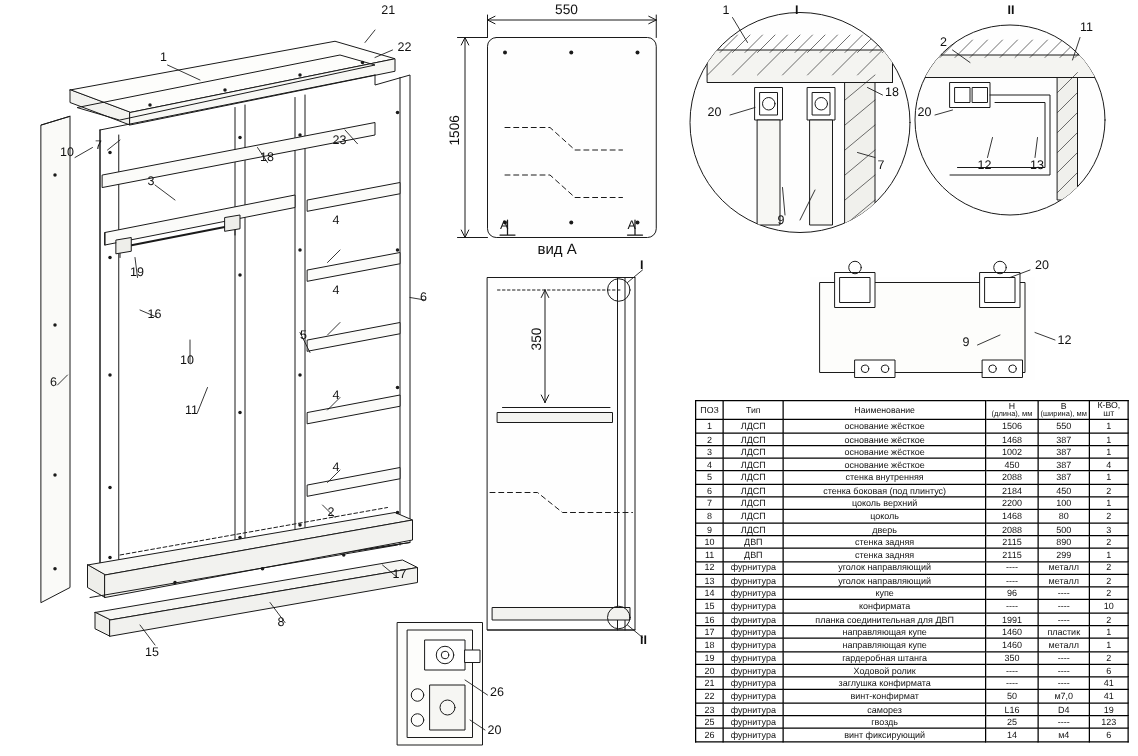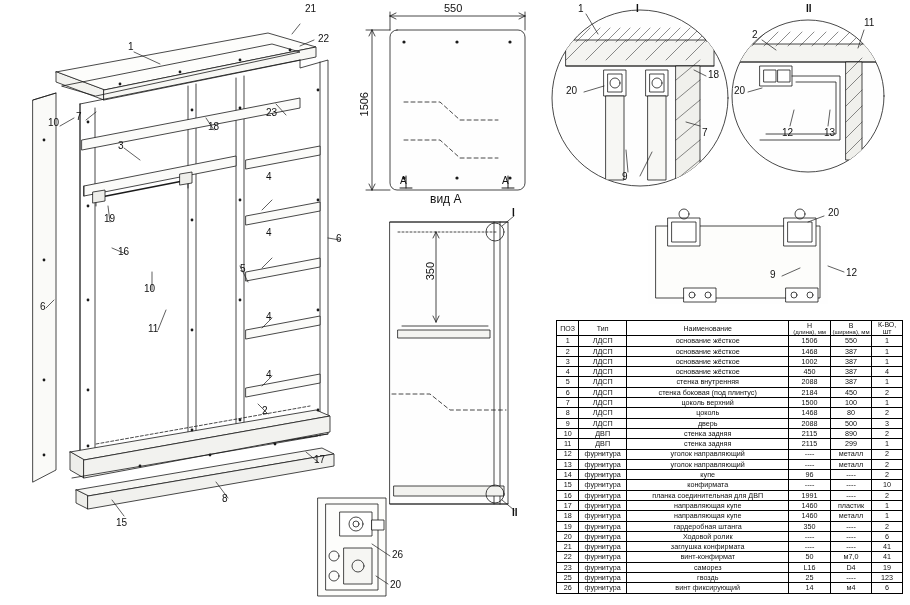--- a/index.html
+++ b/index.html
@@ -408,21 +408,21 @@
           <td>ЛДСП</td>
           <td class="name">стенка боковая (под плинтус)</td>
           <td>2184</td>
           <td>450</td>
           <td>2</td>
         </tr>
         <tr>
           <td>7</td>
           <td>ЛДСП</td>
           <td class="name">цоколь верхний</td>
-          <td>1500</td>
+          <td>2200</td>
           <td>100</td>
           <td>1</td>
         </tr>
         <tr>
           <td>8</td>
           <td>ЛДСП</td>
           <td class="name">цоколь</td>
           <td>1468</td>
           <td>80</td>
           <td>2</td>

